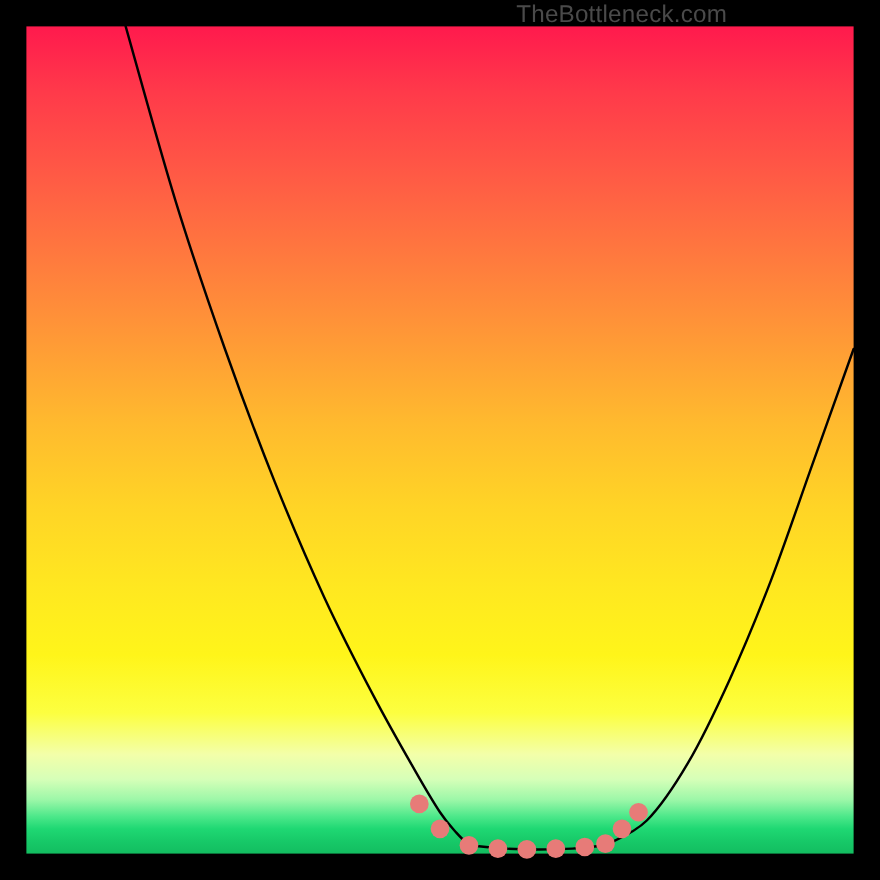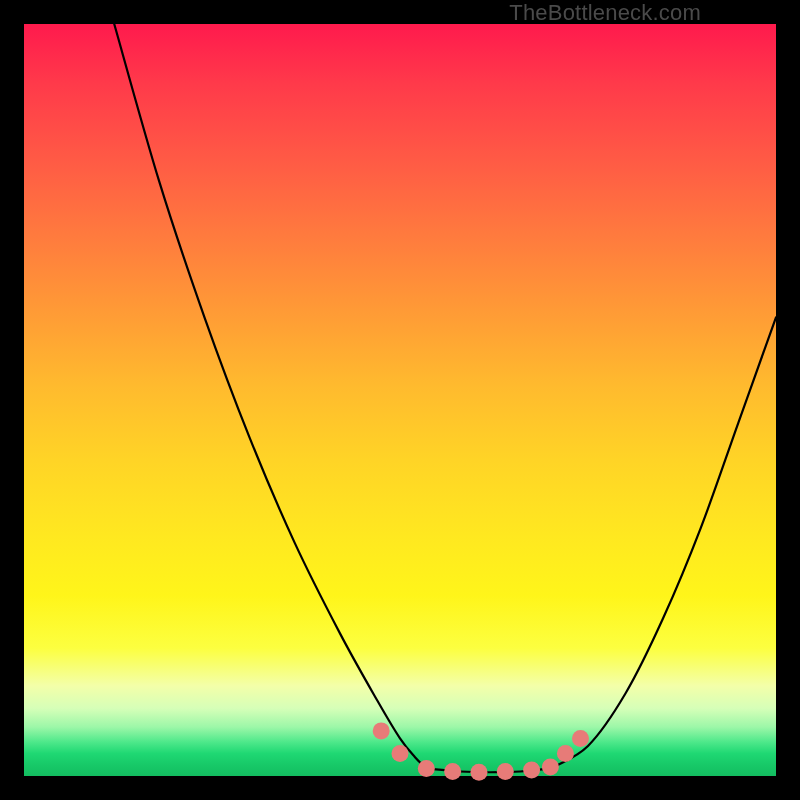--- a/index.html
+++ b/index.html
@@ -11,21 +11,20 @@
     overflow: hidden;
     font-family: Arial, Helvetica, sans-serif;
   }
   .frame {
     position: absolute;
     left: 0;
     top: 0;
     width: 689px;
     height: 800px;
     background: #000;
-    padding-left: 40px;
   }
   .plot {
     position: absolute;
     left: 24px;
     top: 24px;
     width: 752px;
     height: 752px;
     
     background: linear-gradient(
       to bottom,

